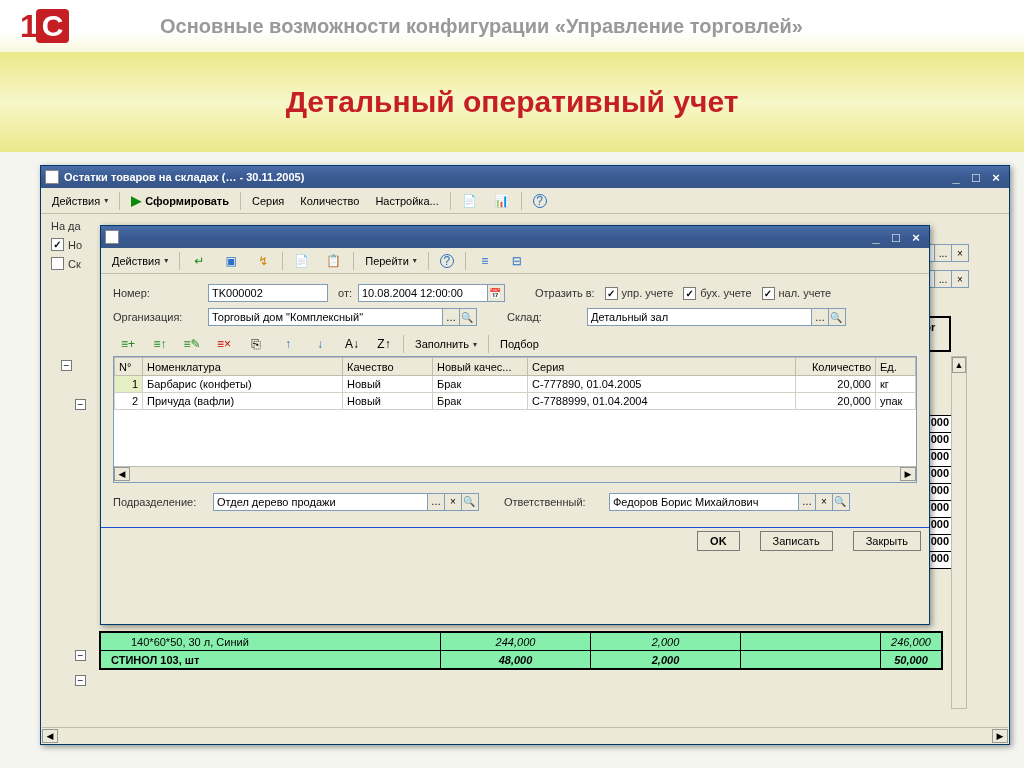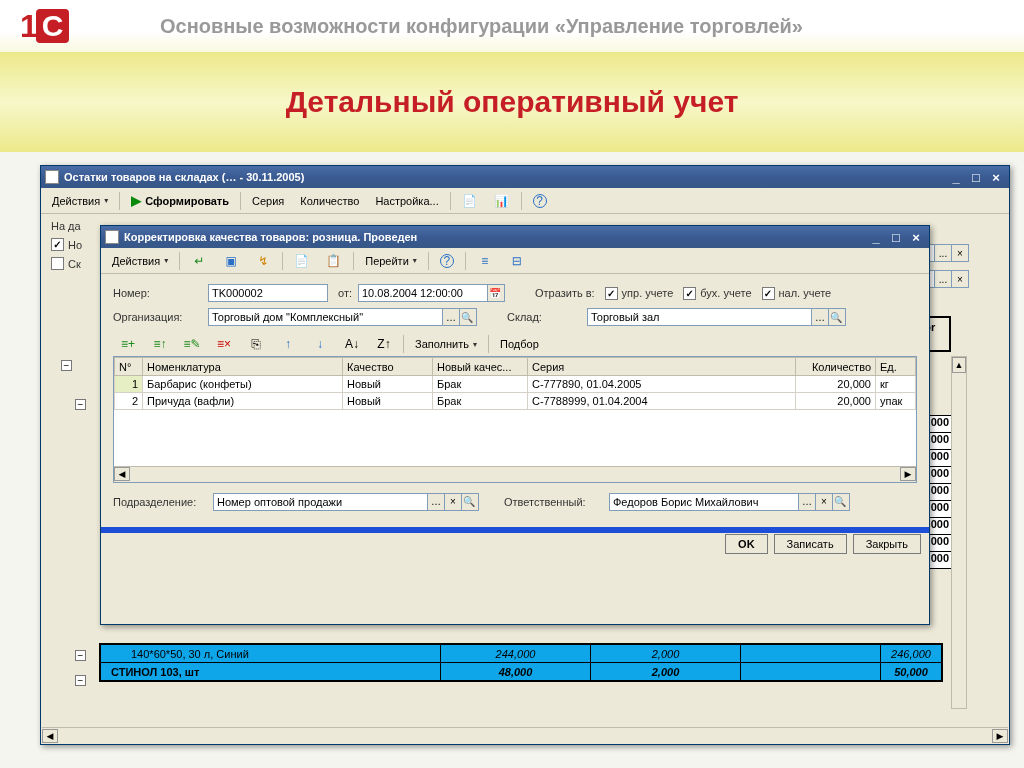--- a/index.html
+++ b/index.html
@@ -77,21 +77,21 @@
   .field{background:#fff;border:1px solid #7f9db9;height:18px;padding:0 3px;display:flex;align-items:center;}
   .field-btn{width:18px;height:18px;border:1px solid #7f9db9;background:#ece9d8;display:flex;align-items:center;justify-content:center;font-size:10px;margin-left:-1px;}
   .data-table-outer{background:#fff;border:1px solid #7f9db9;}
   .data-table{width:100%;border-collapse:collapse;font-size:11px;}
   .data-table th{background:#ece9d8;border:1px solid #c0bcac;padding:2px 4px;text-align:left;font-weight:normal;height:18px;}
   .data-table td{border:1px solid #d4d0c8;padding:1px 4px;height:17px;}
   .data-table td.num{text-align:right;}
   .scrollbar-h{height:16px;background:#ece9d8;border-top:1px solid #c0bcac;display:flex;align-items:center;}
   .scrollbar-h .sb-btn{width:16px;height:14px;border:1px solid #999;background:#ece9d8;display:flex;align-items:center;justify-content:center;font-size:9px;}
   .scrollbar-h .sb-track{flex:1;}
-  .footer-bar{height:28px;border-top:6px solid #1d4ed8;background:#ece9d8;display:flex;align-items:center;justify-content:flex-end;padding:0 8px;gap:6px;}
+  .footer-bar{height:28px;border-top:1px solid #1d4ed8;background:#ece9d8;display:flex;align-items:center;justify-content:flex-end;padding:0 8px;gap:20px;}
   .btn{height:20px;padding:0 12px;border:1px solid #7a7a7a;background:#ece9d8;display:flex;align-items:center;font-size:11px;}
   .btn.bold{font-weight:bold;}
   .report-table{width:100%;border-collapse:collapse;font-size:11px;}
   .report-table td,.report-table th{border:1px solid #000;padding:1px 6px;height:18px;}
   .report-table td.num{text-align:center;font-style:italic;}
   .report-table td.first{text-align:left;padding-left:30px;}
   .report-table tr.total td{font-weight:bold;}
   .tree-node{width:11px;height:11px;border:1px solid #777;background:#fff;display:flex;align-items:center;justify-content:center;font-size:10px;margin:4px 0;}
   .partial-col{position:absolute;right:55px;top:180px;width:50px;}
   .partial-cell{border:1px solid #000;height:18px;text-align:right;padding:0 4px;font-size:11px;background:#fff;margin-top:-1px;font-weight:bold;}
@@ -198,21 +198,21 @@
     <div class="tree-node">−</div>
     <div style="height:20px;"></div>
     <div class="tree-node" style="margin-left:14px;">−</div>
   </div>
   <div style="position:absolute;left:20px;top:480px;">
     <div class="tree-node" style="margin-left:14px;">−</div>
     <div style="height:6px;"></div>
     <div class="tree-node" style="margin-left:14px;">−</div>
   </div>
 
-  <div style="position:absolute;left:58px;right:66px;top:465px;background:#0ea5e9;border:1px solid #000;margin-top:12px;">
+  <div style="position:absolute;left:58px;right:66px;top:465px;background:#86efac;border:1px solid #000;">
     <table class="report-table">
       <tbody>
           <tr>
         <td class="first" style="width:340px;">140*60*50, 30 л, Синий</td>
         <td class="num" style="width:150px;">244,000</td>
         <td class="num" style="width:150px;">2,000</td>
         <td class="num" style="width:140px;"></td>
         <td class="num">246,000</td>
       </tr>
       <tr>
@@ -228,21 +228,20 @@
   <div class="scrollbar-h" style="position:absolute;left:1px;right:1px;bottom:1px;">
     <div class="sb-btn">◀</div>
     <div class="sb-track"></div>
     <div class="sb-btn">▶</div>
   </div>
 </div>
 
 <div class="window" style="left:100px;top:225px;width:830px;height:400px;">
   <div class="titlebar">
     <div class="tb-icon"></div>
-    <span>Корректировка качества товаров: розница. Проведен</span>
     <div class="tb-spacer"></div>
     <div class="tb-btn">_</div>
     <div class="tb-btn">□</div>
     <div class="tb-btn">×</div>
   </div>
   <div class="toolbar">
     <div class="tbtn">
         <span>Действия</span>
         <span class="tri">▾</span>
       </div>
@@ -306,21 +305,21 @@
       <span class="label" style="width:95px;">Организация:</span>
       <div class="field" style="width:235px;">
           <span>Торговый дом "Комплексный"</span>
         </div>
       <div class="field-btn">…</div>
       <div class="field-btn">
           <span>🔍</span>
         </div>
       <span class="label" style="margin-left:30px;width:80px;">Склад:</span>
       <div class="field" style="width:225px;">
-          <span>Торговый зал</span>
+          <span>Детальный зал</span>
         </div>
       <div class="field-btn">…</div>
       <div class="field-btn">
           <span>🔍</span>
         </div>
     </div>
 
     <div class="toolbar" style="border:none;border-bottom:none;height:24px;padding:0;margin-top:6px;">
       <div class="tbtn">
           <span class="ticon" style="color:#1a8a1a;">≡+</span>
@@ -398,21 +397,21 @@
       <div class="scrollbar-h">
         <div class="sb-btn">◀</div>
         <div class="sb-track"></div>
         <div class="sb-btn">▶</div>
       </div>
     </div>
 
     <div class="row" style="margin-top:10px;">
       <span class="label" style="width:100px;">Подразделение:</span>
       <div class="field" style="width:215px;">
-          <span>Номер оптовой продажи</span>
+          <span>Отдел дерево продажи</span>
         </div>
       <div class="field-btn">…</div>
       <div class="field-btn">×</div>
       <div class="field-btn">
           <span>🔍</span>
         </div>
       <span class="label" style="margin-left:25px;width:105px;">Ответственный:</span>
       <div class="field" style="width:190px;">
           <span>Федоров Борис Михайлович</span>
         </div>

